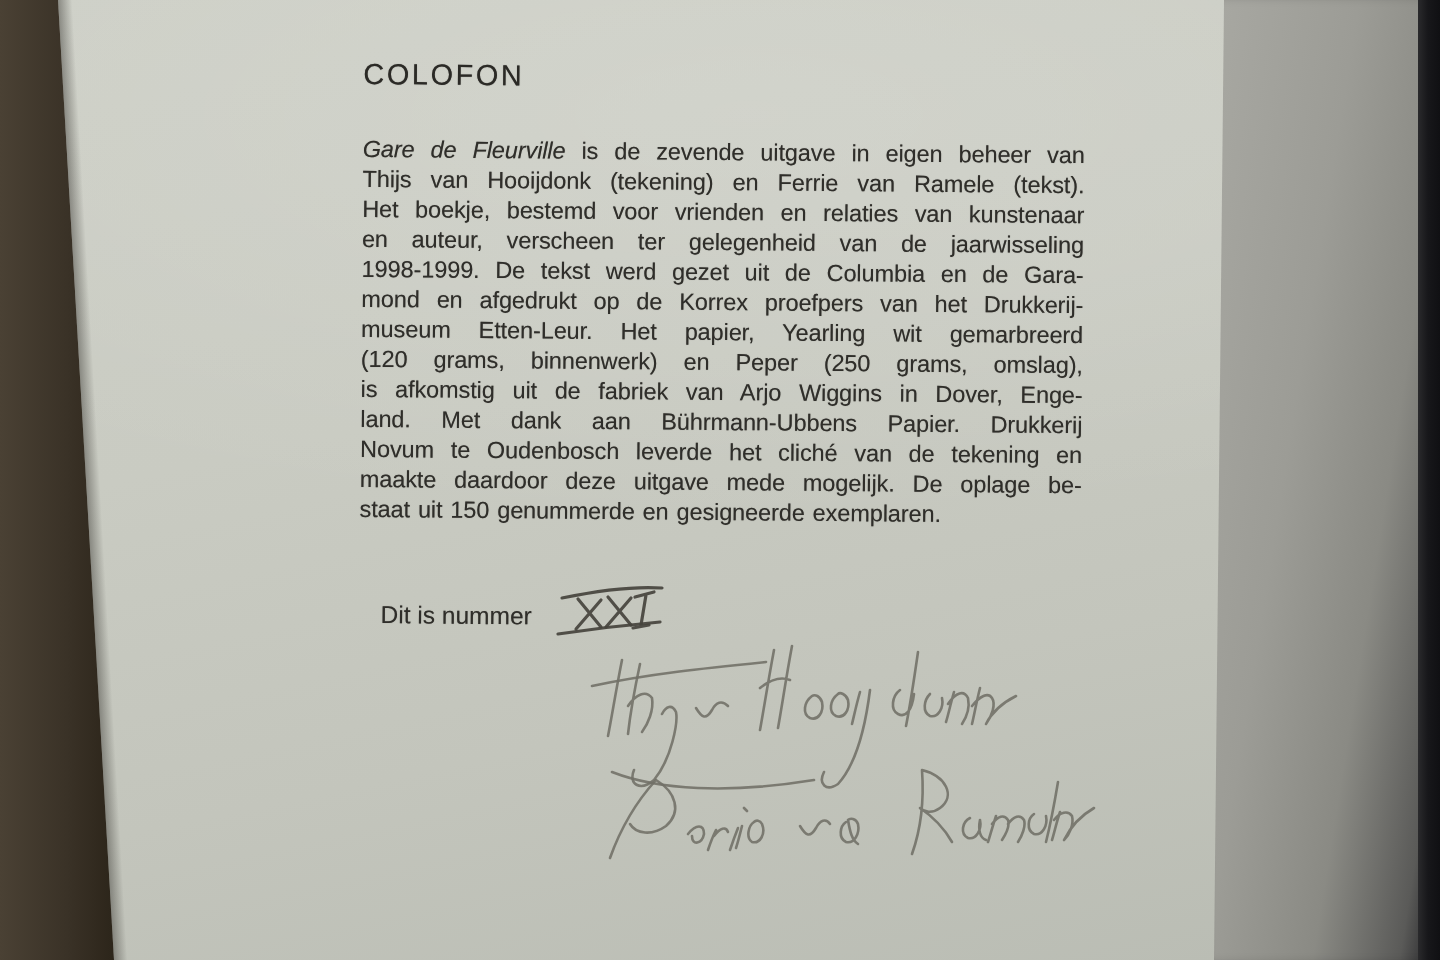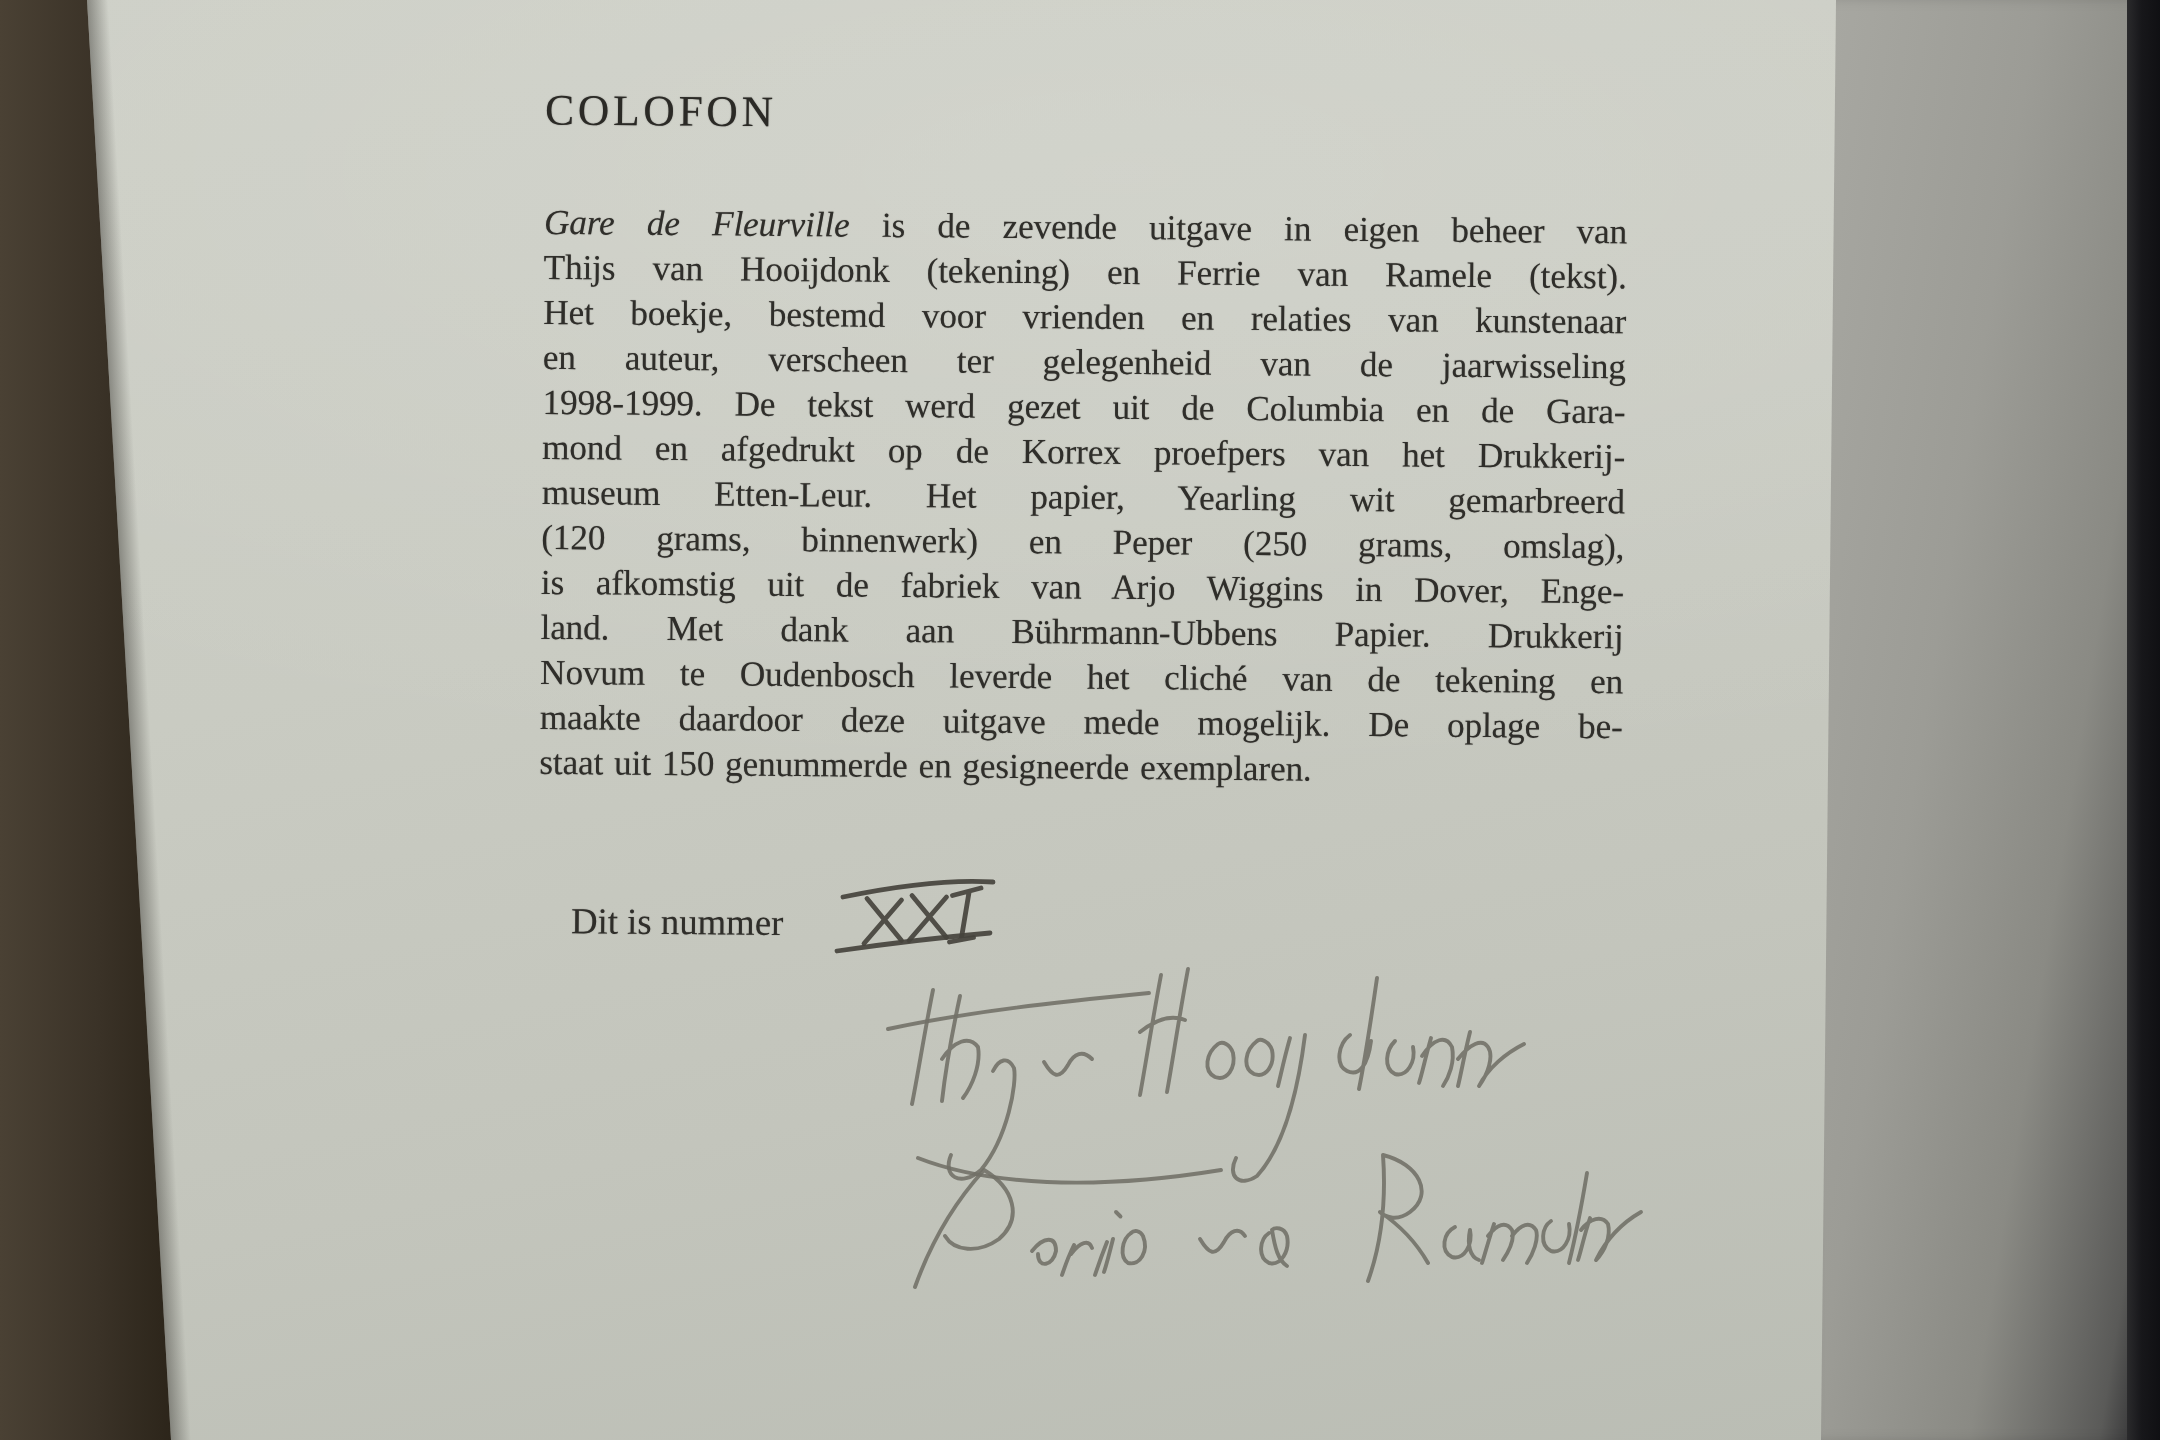--- a/index.html
+++ b/index.html
@@ -1,19 +1,19 @@
 <!DOCTYPE html>
 <html><head>
 <meta charset="utf-8">
 <style>
   html,body{margin:0;padding:0;}
   body{width:1440px;height:960px;overflow:hidden;background:#23201c;}
 
   .photo{position:relative;width:1440px;height:960px;overflow:hidden;
-         font-family:Liberation Serif, serif;}
+         font-family:Liberation Sans, sans-serif;}
 
   
   .cover-left{position:absolute;left:0;top:0;width:190px;height:100%;
     background:linear-gradient(to right,#4a4134 0%,#3a3227 35%,#2b2419 62%,#14100b 84%,#0a0806 100%);}
 
   
   .back-page{position:absolute;top:0;right:14px;width:226px;height:100%;
     background:linear-gradient(99deg,#a9a9a3 0%,#9c9c96 42%,#8a8a84 70%,#5a5a58 93%,#323234 100%);
     box-shadow:inset 9px 0 12px -7px rgba(0,0,0,0.5);}
 

